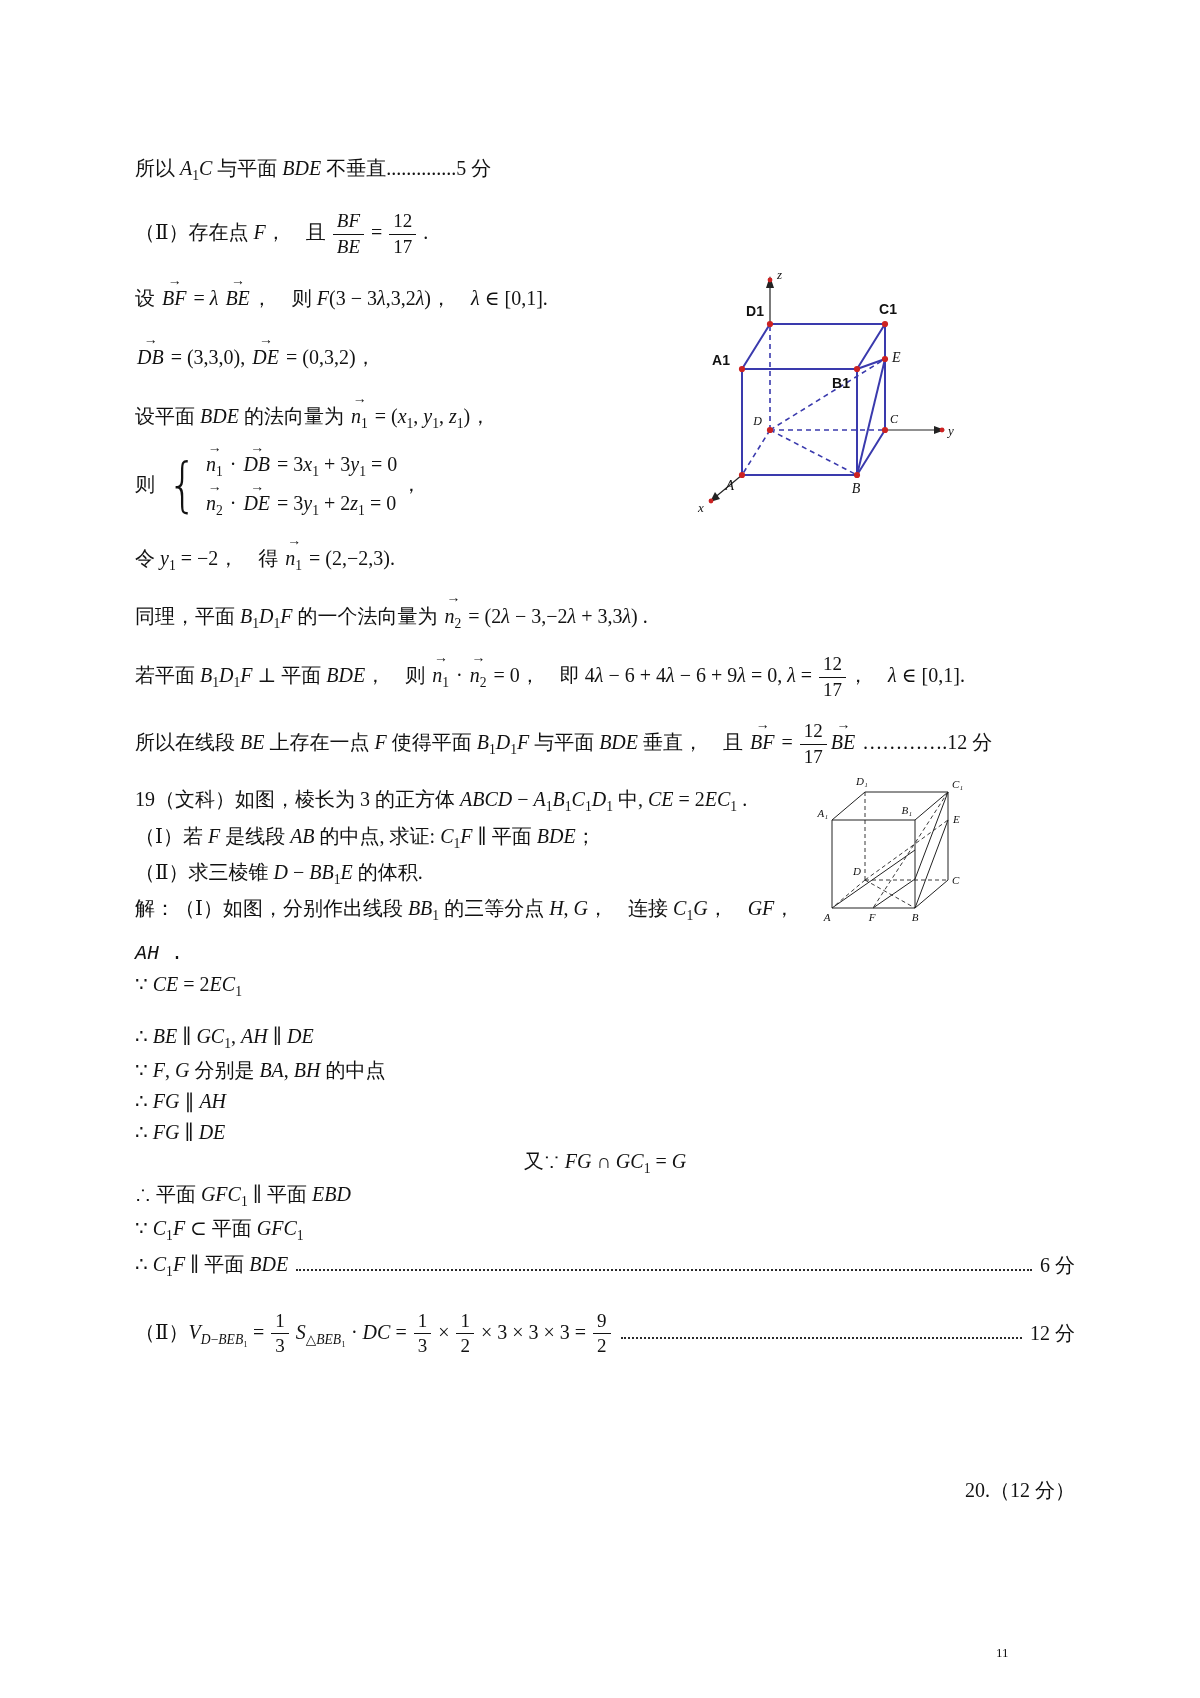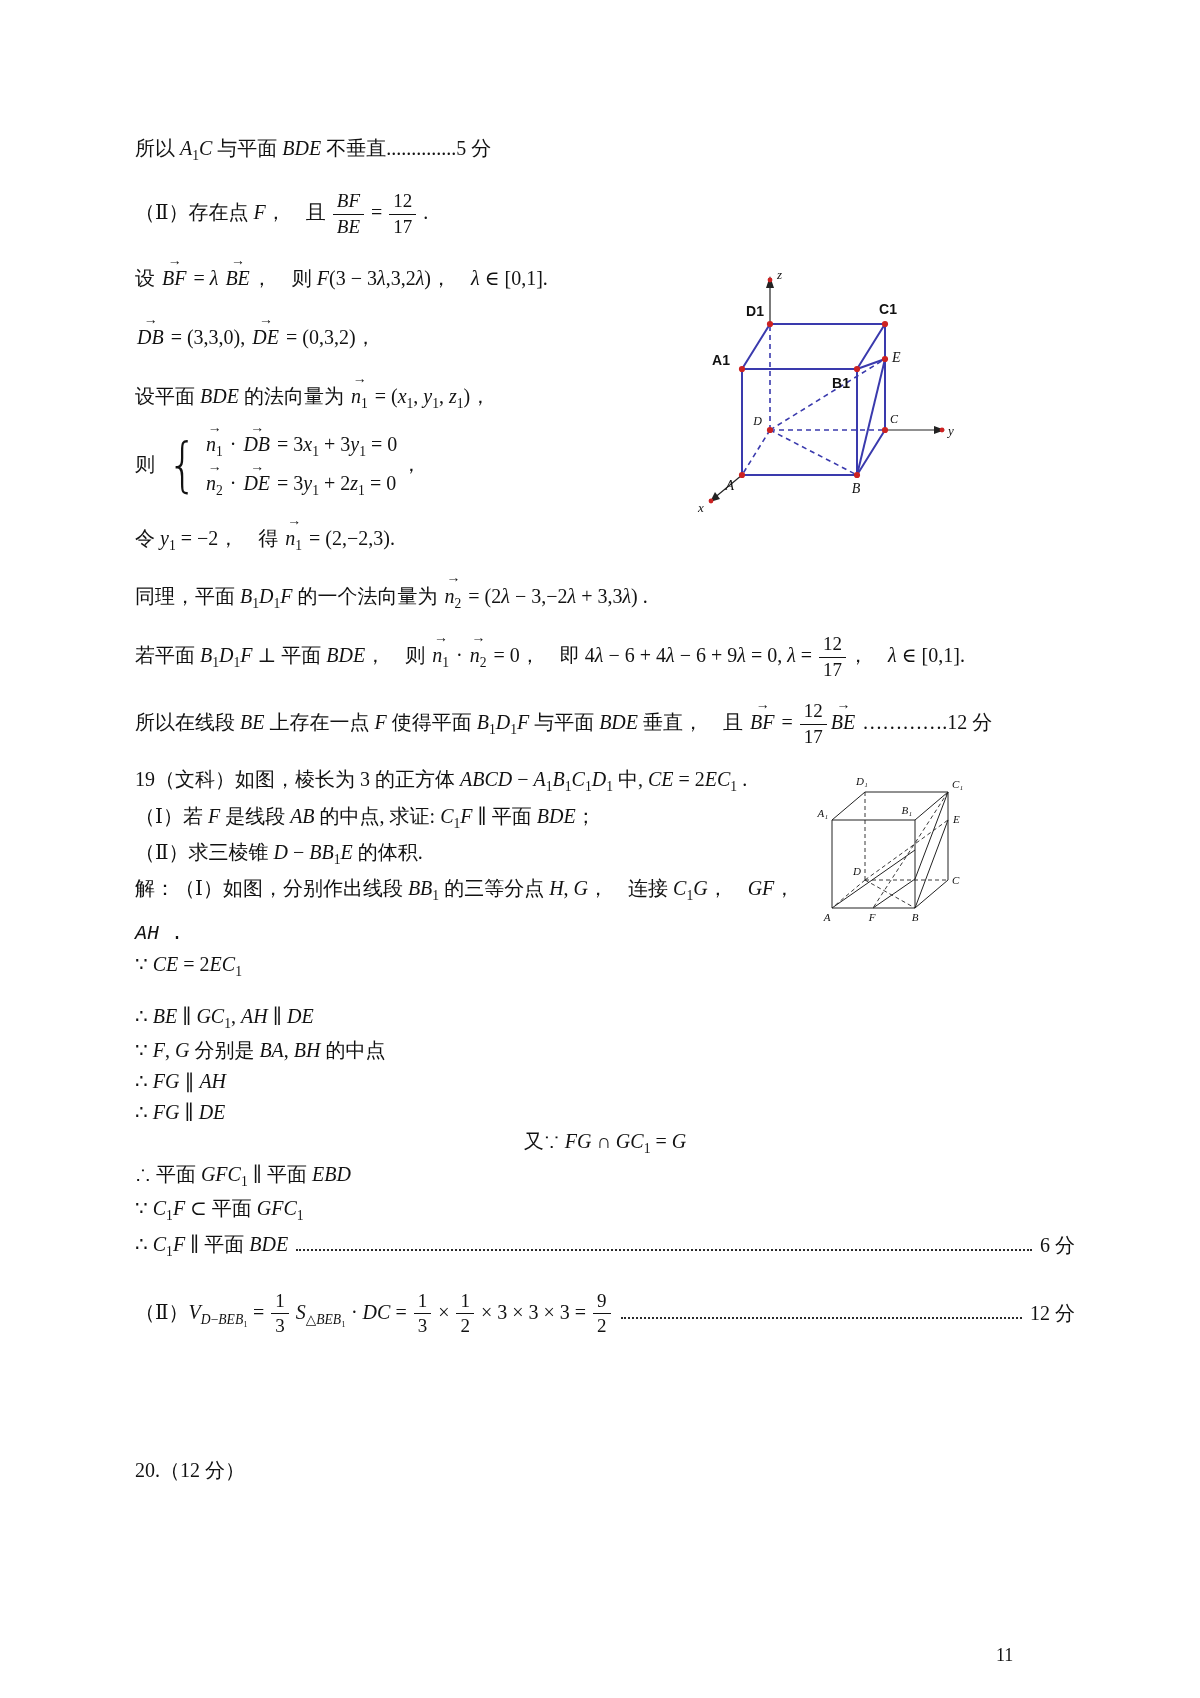--- a/index.html
+++ b/index.html
@@ -1,18 +1,18 @@
 <!DOCTYPE html>
 <html><head>
 <meta charset="utf-8">
 <style>
   html,body{margin:0;padding:0;background:#e8e8e8;}
   .page{position:relative;width:1200px;height:1698px;background:#ffffff;margin:0 auto;
         font-family:"Liberation Serif","DejaVu Serif",serif;color:#121212;overflow:hidden;}
-  .content{position:absolute;left:135px;top:134px;width:940px;font-size:20px;line-height:1.45;}
+  .content{position:absolute;left:135px;top:154px;width:940px;font-size:20px;line-height:1.45;}
   .ln{margin:0;padding:0;}
   i{font-style:italic;}
   sub{font-size:0.68em;}
   
   .vec{position:relative;display:inline-block;padding:0 2px;}
   .vec::after{content:'\2192';position:absolute;left:50%;top:-0.95em;transform:translateX(-50%);
               font-size:0.7em;font-style:normal;letter-spacing:-1px;}
   
   .frac{display:inline-flex;flex-direction:column;vertical-align:middle;text-align:center;
         font-size:0.95em;line-height:1.2;margin:0 2px;}
@@ -20,21 +20,21 @@
   .fden{display:block;padding:1px 4px 0;}
   
   .cases{display:inline-flex;align-items:center;vertical-align:middle;margin:0 4px;}
   .cbrace{font-size:58px;line-height:0.85;font-weight:300;margin-right:3px;
           font-family:"DejaVu Sans",sans-serif;transform:scaleX(0.8);}
   .crows{display:inline-flex;flex-direction:column;gap:10px;}
   .crows > span{display:block;line-height:1.25;}
   .flexline{display:flex;align-items:center;}
   .leader{flex:1;border-bottom:2.4px dotted #2a2a2a;margin:0 8px;transform:translateY(4px);}
   .fig{position:absolute;}
-  .pageno{position:absolute;left:996px;top:1645px;font-size:18px;}
+  .pageno{position:absolute;left:996px;top:1645px;font-size:13px;}
   .vlabel{font-family:"Liberation Serif","DejaVu Serif",serif;}
 </style>
 </head>
 <body>
 
 <div class="page">
 
   <div class="content">
     <p class="ln" style="margin-top:0;">所以 <i>A</i><sub>1</sub><i>C</i> 与平面 <i>BDE</i> 不垂直..............5 分</p>
     <p class="ln" style="margin-top:24px;">（Ⅱ）存在点 <i>F</i>，　且 <span class="frac">
@@ -92,21 +92,21 @@
           </span> × <span class="frac">
             <span class="fnum">1</span>
             <span class="fden">2</span>
           </span> × 3 × 3 × 3 = <span class="frac">
             <span class="fnum">9</span>
             <span class="fden">2</span>
           </span></span>
       <span class="leader"></span>
       <span>12 分</span>
     </p>
-    <p class="ln" style="margin-top:118px;">20.（12 分）</p>
+    <p class="ln" style="margin-top:118px;text-align:right;">20.（12 分）</p>
   </div>
 
   <svg class="fig" style="left:688px;top:262px;" width="290" height="255" viewBox="0 0 290 255">
     <g stroke="#3a3aad" stroke-width="2" fill="none">
       <path d="M54,213 L169,213 L169,107 L54,107 Z"></path>
       <path d="M54,107 L82,62 L197,62 L169,107"></path>
       <path d="M169,213 L197,168 L197,62"></path>
       <path d="M169,213 L197,97"></path>
       <path d="M169,107 L197,97"></path>
     </g>

